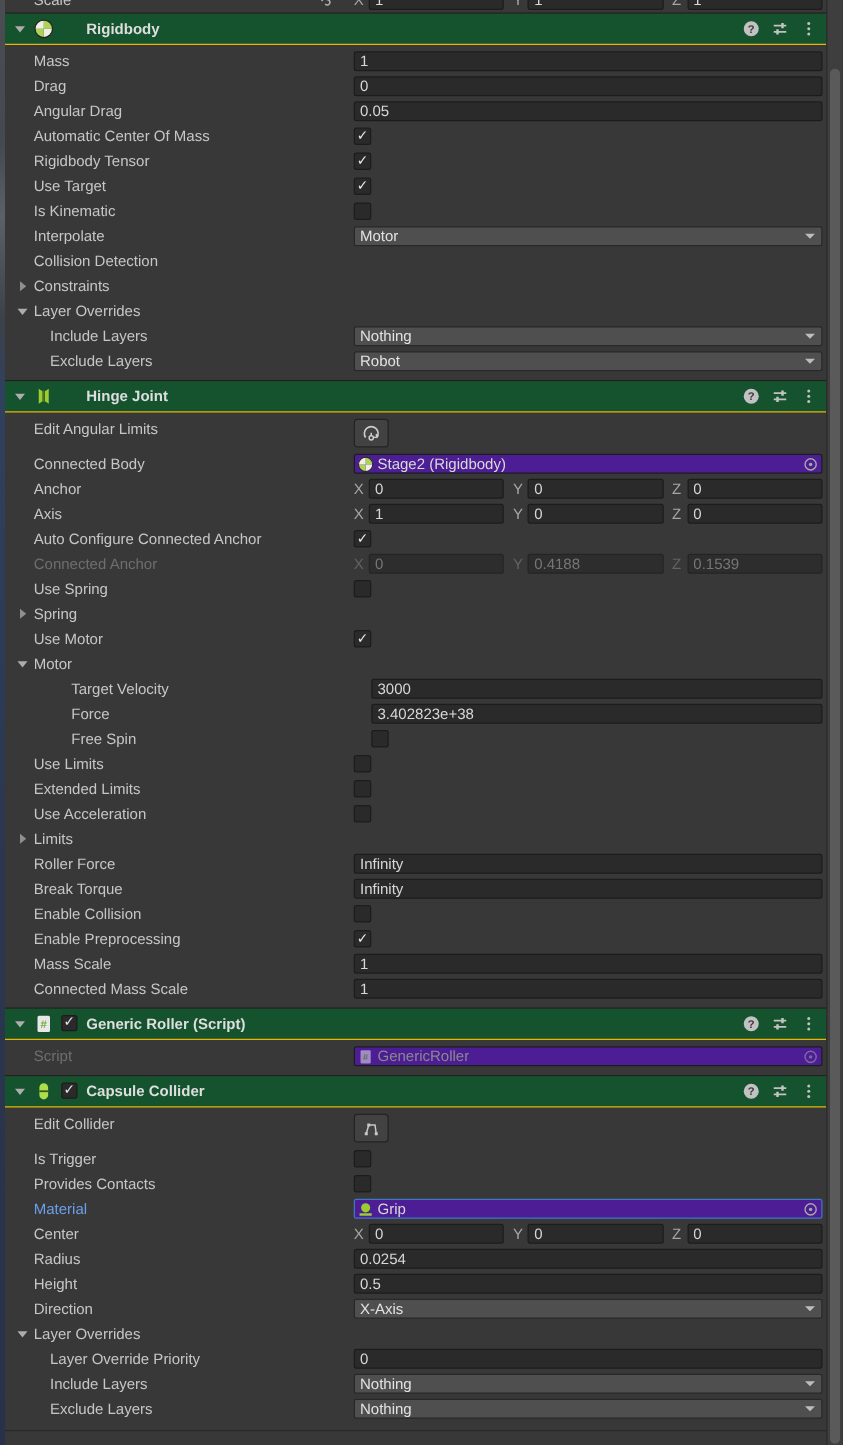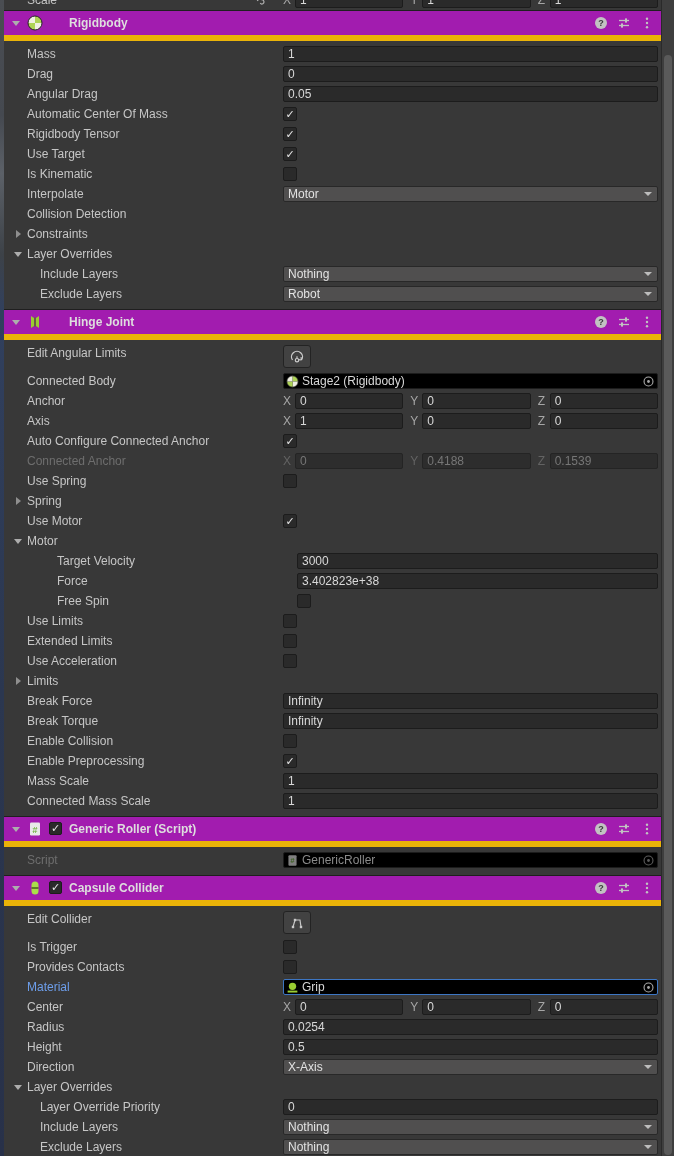--- a/index.html
+++ b/index.html
@@ -32,39 +32,39 @@
   .checkbox{width:14px;height:14px;background:#2a2a2a;border:1px solid #1c1c1c;border-radius:2px;box-sizing:border-box;
        display:flex;align-items:center;justify-content:center;color:#e8e8e8;font-size:11px;line-height:1;}
   .vec{gap:0}
   .axis{display:flex;flex:1;min-width:0;align-items:center;}
   .axis + .axis{margin-left:7px}
   .axl{width:12px;flex:none;color:#a6a6a6;}
   .tri-down{width:0;height:0;border-left:4px solid transparent;border-right:4px solid transparent;border-top:5px solid #adadad;display:inline-block;}
   .tri-right{width:0;height:0;border-top:4px solid transparent;border-bottom:4px solid transparent;border-left:5px solid #8f8f8f;display:inline-block;}
   .row > .tri-down{position:absolute;left:10px;top:8px;}
   .row > .tri-right{position:absolute;left:12px;top:6px;}
-  .objfield{flex:1;min-width:0;height:16px;background:#000000;border:1px solid #1c1c1c;border-radius:2px;box-sizing:border-box;
+  .objfield{flex:1;min-width:0;height:16px;background:#4c1d95;border:1px solid #1c1c1c;border-radius:2px;box-sizing:border-box;
        display:flex;align-items:center;padding:0 18px 0 2px;position:relative;color:#d8d8d8;}
   .obj-text{white-space:nowrap;overflow:hidden;}
   .oicon{width:13px;height:13px;margin-right:3px;flex:none;}
   .picker{position:absolute;right:2px;top:1px;width:13px;height:13px;}
   .toolbtn{position:absolute;left:279px;top:2px;width:28px;height:23px;background:#424242;border:1px solid #232323;
        border-radius:3px;display:flex;align-items:center;justify-content:center;box-sizing:border-box;}
   .toolbtn .svgicon{width:16px;height:16px;}
   
   .disabled .lbl{color:#6e6e6e}
   .disabled .axl{color:#636363}
   .disabled .tfield{color:#767676;background:#2d2d2d;border-color:#242424;}
   .disabled .objfield{color:#8a8a8a}
   .disabled .oicon,.disabled .picker{opacity:.55}
   .highlight .lbl{color:#6d9eeb}
   .highlight .objfield{border-color:#3d76c3}
   
   .component{border-top:1px solid #1f1f1f;}
-  .chdr{height:24px;background:#a21caf;position:relative;border-bottom:6px solid #eab308;text-align:center;}
+  .chdr{height:24px;background:#14532d;position:relative;border-bottom:1px solid #eab308;text-align:center;}
   .hfold{position:absolute;left:8px;top:10px;}
   .cicon{position:absolute;left:23px;top:4px;width:16px;height:16px;}
   .hchk{position:absolute;left:45px;top:5px;width:13px;height:13px;}
   .ctitle{position:absolute;left:65px;top:0;line-height:24px;font-weight:bold;color:#dedede;white-space:nowrap;}
   .hicons{position:absolute;right:7px;top:5px;display:flex;gap:9px;}
   .hi{width:14px;height:14px;}
   .cbody{padding:3px 0 5px 0;}
   .svgicon{display:inline-block;}
   .svgicon svg{width:100%;height:100%;display:block;}
   .linkpos{position:absolute;left:248px;top:2px;width:14px;height:14px;}
@@ -407,21 +407,21 @@
             <span class="lbl">Use Acceleration</span>
             <div class="val">
               <span class="checkbox"></span>
             </div>
           </div>
           <div class="row">
             <span class="tri-right"></span>
             <span class="lbl">Limits</span>
           </div>
           <div class="row">
-            <span class="lbl">Break Force</span>
+            <span class="lbl">Roller Force</span>
             <div class="val">
               <input class="tfield" type="text" readonly="" value="Infinity" style="">
             </div>
           </div>
           <div class="row">
             <span class="lbl">Break Torque</span>
             <div class="val">
               <input class="tfield" type="text" readonly="" value="Infinity" style="">
             </div>
           </div>

